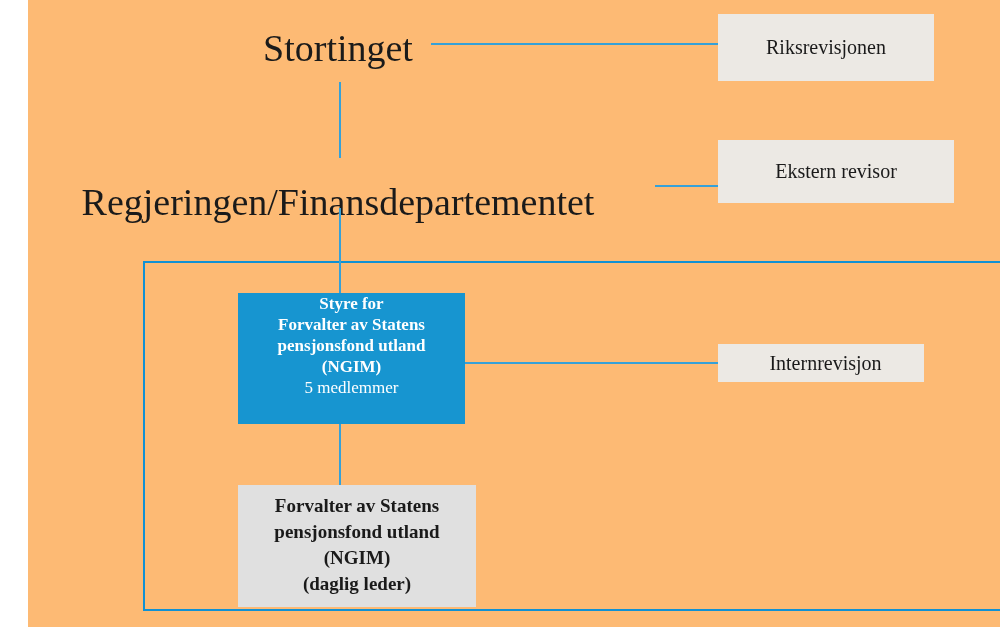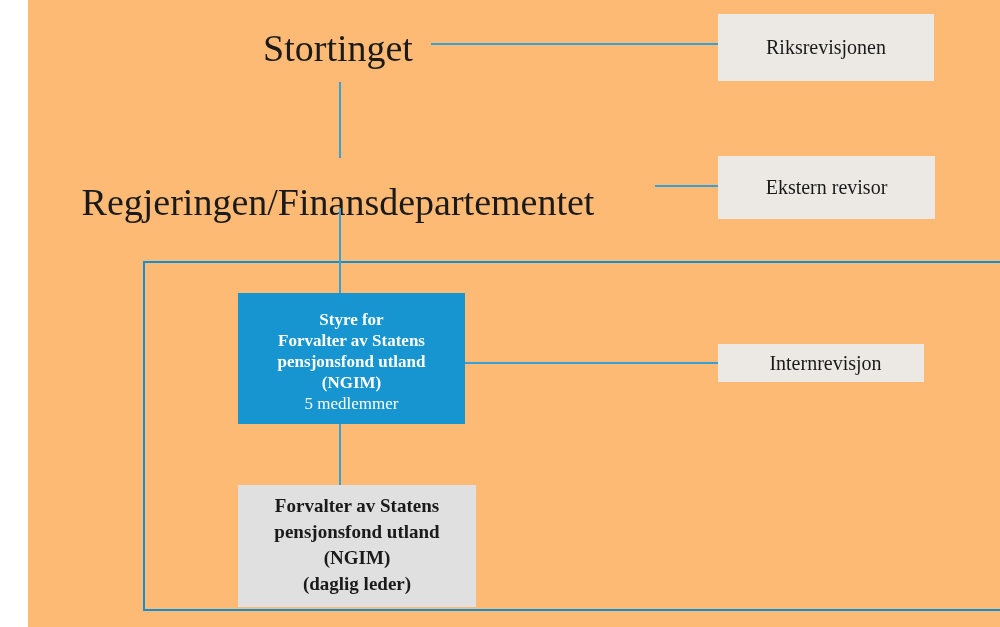--- a/index.html
+++ b/index.html
@@ -38,21 +38,21 @@
     box-sizing: border-box;
     background: transparent;
   }
   .styre-box {
     position: absolute;
     background: #1795d0;
     color: #ffffff;
     text-align: center;
     font-size: 17px;
     line-height: 21px;
-    padding-top: 16px;
+    padding-top: 0;
     box-sizing: border-box;
   }
   .styre-box .bold { font-weight: bold; }
   .gray-box {
     position: absolute;
     background: #e0e0e0;
     color: #1a1a1a;
     text-align: center;
     font-size: 19px;
     line-height: 26px;
@@ -73,21 +73,21 @@
   <div class="label-box" style="left:690px; top:14px; width:216px; height:67px;">
     <span>Riksrevisjonen</span>
   </div>
 
   <div class="vline" style="left:311px; top:82px; height:76px;"></div>
 
   <div class="heading" style="left:0px; top:180px; width:620px;">Regjeringen/Finansdepartementet</div>
 
   <div class="hline" style="left:627px; top:185px; width:63px;"></div>
 
-  <div class="label-box" style="left:690px; top:156px; width:217px; height:63px;align-items:center;">
+  <div class="label-box" style="left:690px; top:140px; width:236px; height:63px;align-items:center;">
     <span>Ekstern revisor</span>
   </div>
 
   <div class="outer-box" style="left:115px; top:261px; width:883px; height:350px;"></div>
 
   <div class="vline" style="left:311px; top:208px; height:85px;"></div>
 
   <div class="styre-box" style="left:210px; top:293px; width:227px; height:131px;">
     <div class="bold">Styre for</div>
     <div class="bold">Forvalter av Statens</div>

